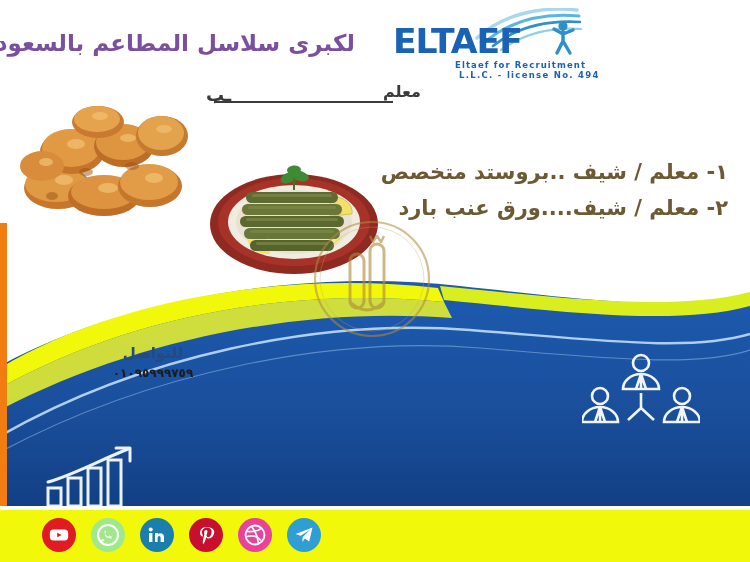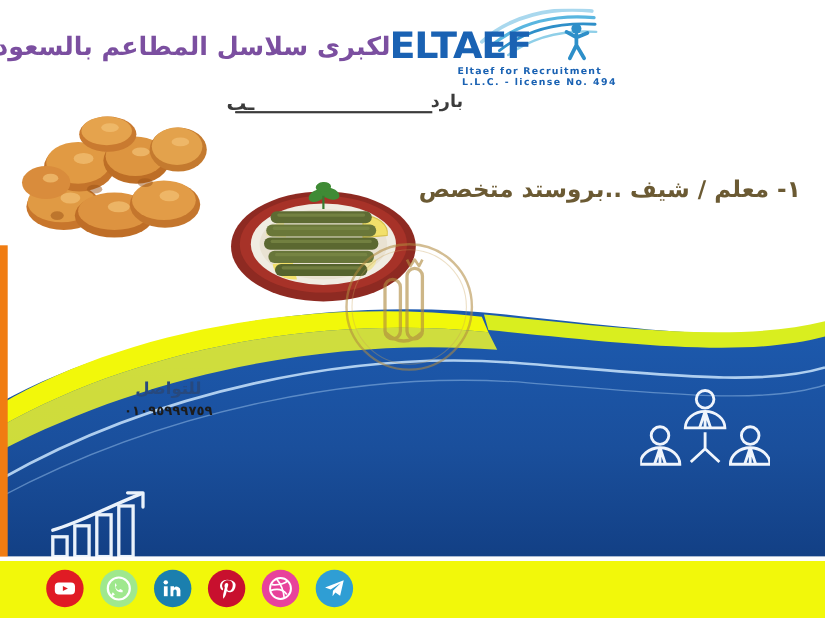--- a/index.html
+++ b/index.html
@@ -21,21 +21,21 @@
   
   .headline{
     position:absolute;right:395px;top:30px;
     direction:rtl;text-align:right;
     font-size:23px;font-weight:bold;color:#7b4fa0;
     letter-spacing:0px;white-space:nowrap;
     text-shadow:0 1px 0 rgba(255,255,255,.6);
     z-index:9;
   }
   
-  .logo-wrap{position:absolute;left:352px;top:8px;width:200px;height:72px;z-index:9;}
+  .logo-wrap{position:absolute;left:391px;top:8px;width:200px;height:72px;z-index:9;}
   .logo-mark{position:absolute;left:0;top:0;width:200px;height:50px;}
   .logo-word{
     position:absolute;left:2px;top:14px;
     font-family:"DejaVu Sans","Liberation Sans",sans-serif;
     font-size:33px;font-weight:bold;color:#1a62b3;
     letter-spacing:-1px;font-style:normal;
     transform:scaleX(1.05);transform-origin:left center;
   }
   .logo-sub1,.logo-sub2{
     position:absolute;left:24px;
@@ -164,21 +164,21 @@
       <path d="M110,42 C132,26 158,19 190,21" fill="none" stroke="#8fcfe8" stroke-width="2.2" stroke-linecap="round"></path>
       <circle cx="172" cy="18" r="4.6" fill="#2e8fc9"></circle>
       <path d="M172,23 L172,33 M172,26 L163,21 M172,26 L182,22 M172,33 L166,45 M172,33 L179,45" stroke="#2e8fc9" stroke-width="3.4" stroke-linecap="round" fill="none"></path>
     </svg>
     <div class="logo-word">ELTAEF</div>
     <div class="logo-sub1">Eltaef for Recruitment</div>
     <div class="logo-sub2">L.L.C. - license No.  494</div>
   </div>
 
   <div class="request-line">
-    <div class="request-text">بارد</div>
+    <div class="request-text">معلم</div>
     <div class="request-text2">ـب</div>
     <div class="request-rule"></div>
   </div>
 
   <svg class="food1" viewBox="0 0 185 122">
     <rect width="185" height="122" fill="#ffffff"></rect>
     <g>
       <ellipse cx="46" cy="92" rx="34" ry="21" fill="#c8762c"></ellipse>
       <ellipse cx="44" cy="88" rx="31" ry="18" fill="#e09a44"></ellipse>
       <ellipse cx="92" cy="100" rx="36" ry="20" fill="#bf6e27"></ellipse>
@@ -243,20 +243,21 @@
     <g fill="#3f8b35">
       <ellipse cx="86" cy="38" rx="8" ry="5" transform="rotate(-25 86 38)"></ellipse>
       <ellipse cx="98" cy="36" rx="9" ry="5" transform="rotate(18 98 36)"></ellipse>
       <ellipse cx="92" cy="30" rx="7" ry="4.5" transform="rotate(-5 92 30)"></ellipse>
       <rect x="91" y="38" width="2" height="12" fill="#367a2e"></rect>
     </g>
   </svg>
 
   <div class="jobs">
     <div class="job">١- معلم / شيف ..بروستد متخصص</div>
+    <div class="job">٢- معلم / شيف....ورق عنب بارد</div>
   </div>
 
   <svg class="watermark" viewBox="0 0 120 122">
     <circle cx="60" cy="61" r="57" fill="none" stroke="#b08a3e" stroke-width="2.2" opacity="0.9"></circle>
     <circle cx="60" cy="61" r="52" fill="none" stroke="#c8a257" stroke-width="1" opacity="0.55"></circle>
     <rect x="38" y="36" width="14" height="54" rx="7" fill="none" stroke="#b08a3e" stroke-width="3"></rect>
     <rect x="58" y="26" width="14" height="64" rx="7" fill="none" stroke="#b08a3e" stroke-width="3"></rect>
     <path d="M38,84 q17,16 34,0" fill="none" stroke="#b08a3e" stroke-width="3"></path>
     <path d="M58,18 l3,6 l4,-6 l4,6 l3,-6" fill="none" stroke="#b08a3e" stroke-width="2.4" stroke-linejoin="round"></path>
   </svg>

